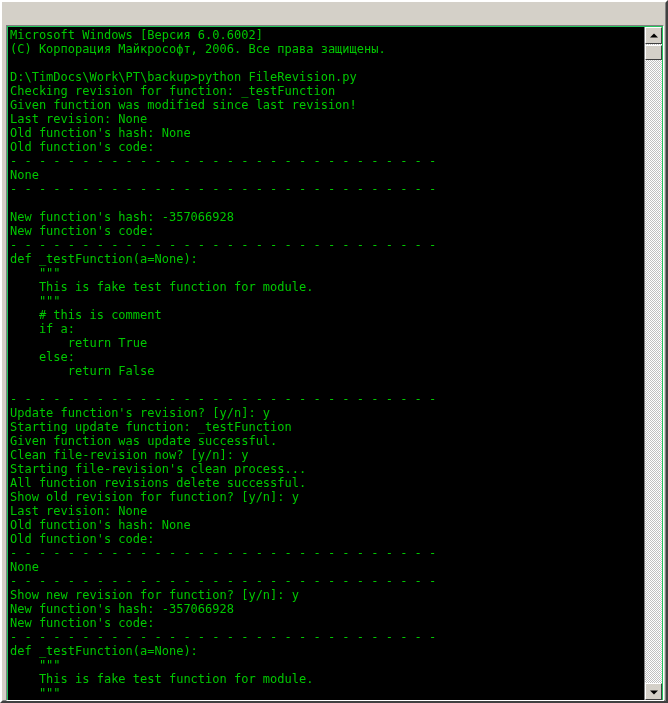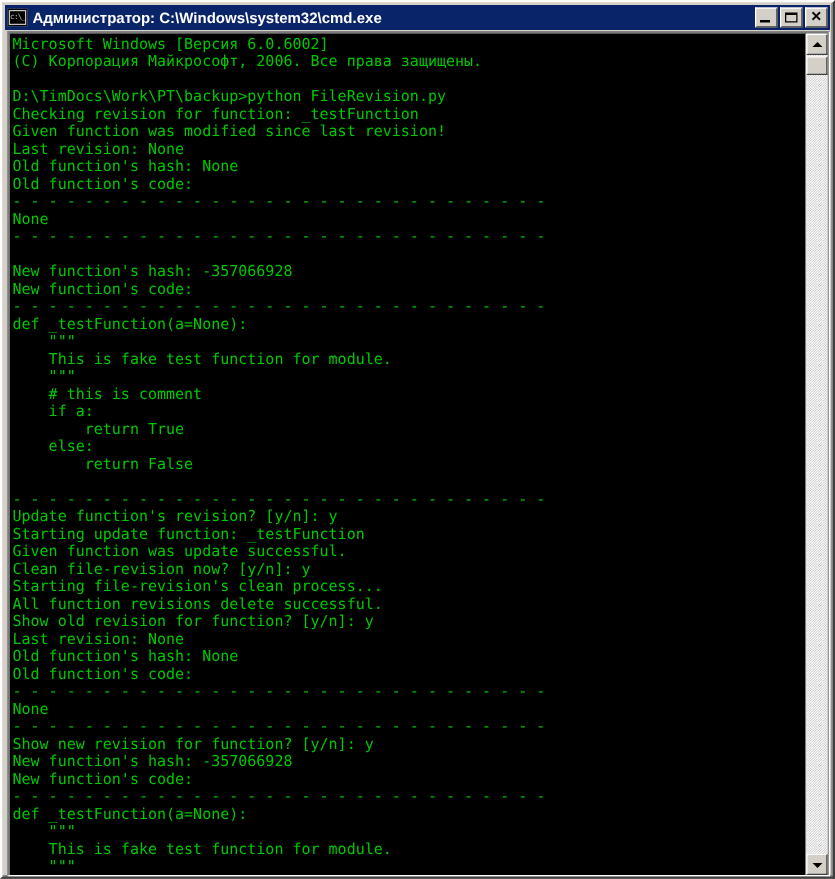--- a/index.html
+++ b/index.html
@@ -132,21 +132,21 @@
     position: absolute;
     left: 3px;
     top: 22px;
     width: 658px;
     height: 676px;
     box-sizing: border-box;
     border-top: 1px solid #808080;
     border-left: 1px solid #808080;
     border-right: 1px solid #ffffff;
     border-bottom: 1px solid #ffffff;
-    background: #737373;
+    background: #22c55e;
   }
   .console {
     position: absolute;
     left: 1px; top: 1px;
     width: 637px;
     height: 673px;
     background: #000000;
     overflow: hidden;
     box-sizing: border-box;
     border-right: 1px solid #808080;
@@ -231,35 +231,20 @@
     box-sizing: border-box;
     cursor: default;
   }
 </style>
 </head>
 <body>
 
 <div class="window">
   <div class="window-inner">
 
-    <div class="titlebar">
-      <div class="title-icon"></div>
-      <div class="title-text">Администратор: C:\Windows\system32\cmd.exe</div>
-      <div class="title-buttons">
-        <div class="tbtn">
-          <span class="min-glyph"></span>
-        </div>
-        <div class="tbtn">
-          <span class="max-glyph"></span>
-        </div>
-        <div class="tbtn">
-          <span class="close-glyph">✕</span>
-        </div>
-      </div>
-    </div>
 
     <div class="client">
       <div class="console">
         <div class="screen" id="screen"><div class="line">Microsoft Windows [Версия 6.0.6002]</div><div class="line">(С) Корпорация Майкрософт, 2006. Все права защищены.</div><div class="line">&nbsp;</div><div class="line">D:\TimDocs\Work\PT\backup&gt;python FileRevision.py</div><div class="line">Checking revision for function: _testFunction</div><div class="line">Given function was modified since last revision!</div><div class="line">Last revision: None</div><div class="line">Old function's hash: None</div><div class="line">Old function's code:</div><div class="line">- - - - - - - - - - - - - - - - - - - - - - - - - - - - - -</div><div class="line">None</div><div class="line">- - - - - - - - - - - - - - - - - - - - - - - - - - - - - -</div><div class="line">&nbsp;</div><div class="line">New function's hash: -357066928</div><div class="line">New function's code:</div><div class="line">- - - - - - - - - - - - - - - - - - - - - - - - - - - - - -</div><div class="line">def _testFunction(a=None):</div><div class="line">    """</div><div class="line">    This is fake test function for module.</div><div class="line">    """</div><div class="line">    # this is comment</div><div class="line">    if a:</div><div class="line">        return True</div><div class="line">    else:</div><div class="line">        return False</div><div class="line">&nbsp;</div><div class="line">- - - - - - - - - - - - - - - - - - - - - - - - - - - - - -</div><div class="line">Update function's revision? [y/n]: y</div><div class="line">Starting update function: _testFunction</div><div class="line">Given function was update successful.</div><div class="line">Clean file-revision now? [y/n]: y</div><div class="line">Starting file-revision's clean process...</div><div class="line">All function revisions delete successful.</div><div class="line">Show old revision for function? [y/n]: y</div><div class="line">Last revision: None</div><div class="line">Old function's hash: None</div><div class="line">Old function's code:</div><div class="line">- - - - - - - - - - - - - - - - - - - - - - - - - - - - - -</div><div class="line">None</div><div class="line">- - - - - - - - - - - - - - - - - - - - - - - - - - - - - -</div><div class="line">Show new revision for function? [y/n]: y</div><div class="line">New function's hash: -357066928</div><div class="line">New function's code:</div><div class="line">- - - - - - - - - - - - - - - - - - - - - - - - - - - - - -</div><div class="line">def _testFunction(a=None):</div><div class="line">    """</div><div class="line">    This is fake test function for module.</div><div class="line">    """</div></div>
       </div>
 
       <div class="scrollbar">
         <div class="sb-btn sb-up">
           <span class="arrow arrow-up"></span>
         </div>

